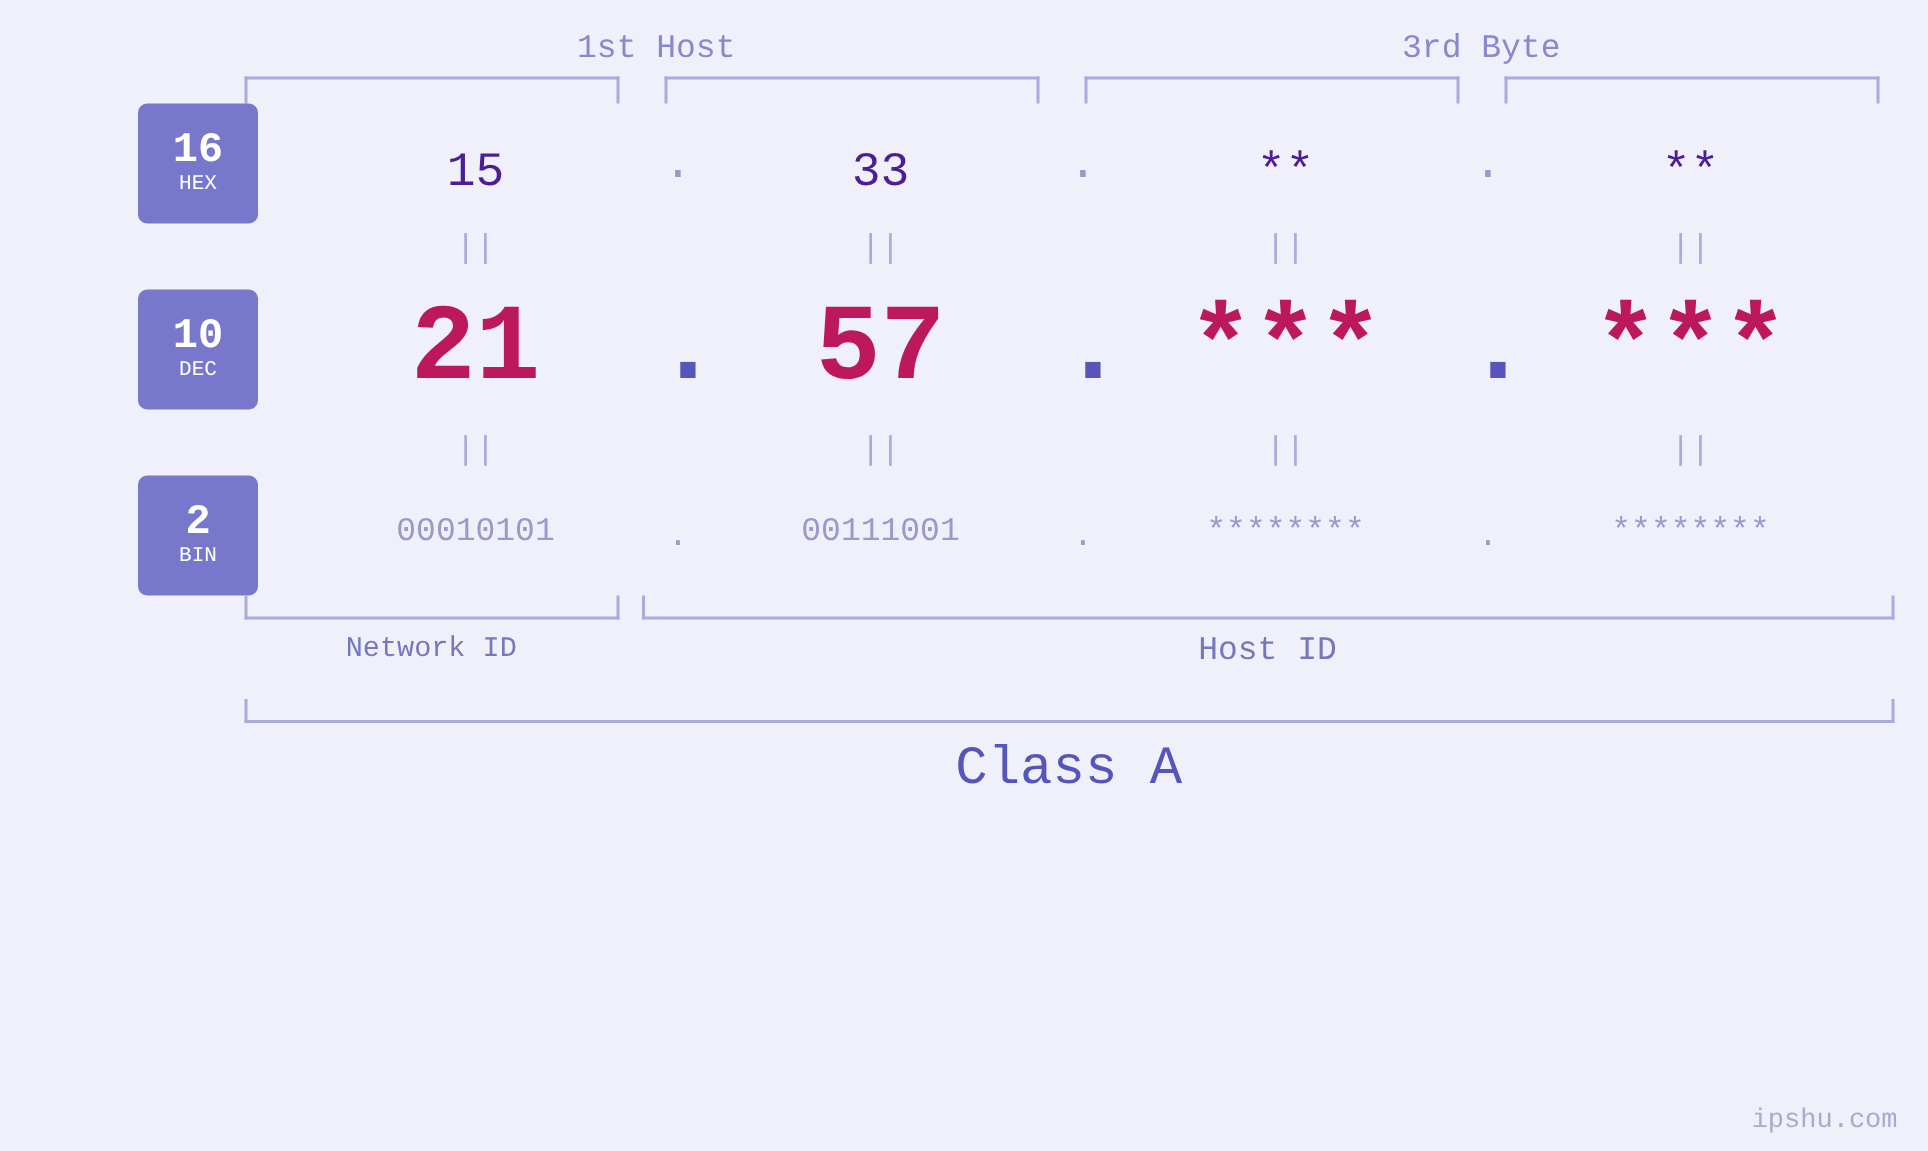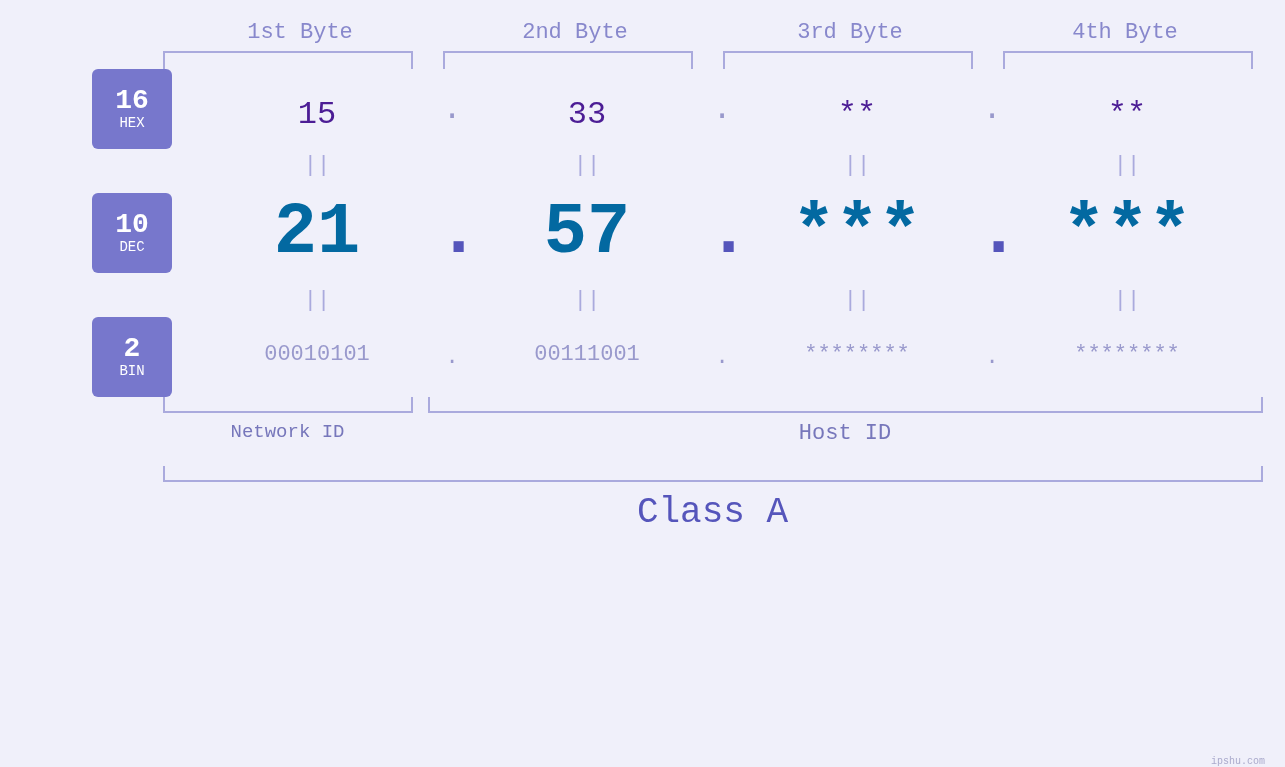--- a/index.html
+++ b/index.html
@@ -121,21 +121,21 @@
       font-family: 'Courier New', Courier, monospace;
       padding: 4px 0;
     }
 
     .sep-row .dot-spacer {
       width: 30px;
     }
 
     
     .dec-row .col {
-      color: #0369a1;
+      color: #be185d;
       font-size: 72px;
       font-weight: bold;
       font-family: 'Courier New', Courier, monospace;
       padding: 10px 0;
       text-align: center;
     }
 
     .dec-row .dot {
       color: #5555bb;
       font-size: 72px;
@@ -227,24 +227,24 @@
     .class-label {
       text-align: center;
       color: #5555bb;
       font-size: 36px;
       font-family: Liberation Mono, monospace;
       margin-top: 10px;
     }
 
     .watermark {
       position: absolute;
-      bottom: 0;
+      bottom: 10px;
       right: 20px;
       color: #aaaacc;
-      font-size: 10px;
+      font-size: 18px;
       font-family: 'Courier New', Courier, monospace;
     }
 
     
     .top-brackets {
       display: flex;
       width: 1100px;
       margin-left: 140px;
       gap: 0px;
     }
@@ -262,24 +262,22 @@
       width: 30px;
       flex-shrink: 0;
     }
   </style>
 </head>
 <body>
 
 <div class="container">
 
   <div class="byte-headers">
-    <div class="byte-header">1st Byte</div>
-    <div class="byte-header">2nd Byte</div>
+    <div class="byte-header">1st Host</div>
     <div class="byte-header">3rd Byte</div>
-    <div class="byte-header">4th Byte</div>
   </div>
 
   <div class="top-brackets" style="margin-top:6px;">
     <div class="top-bracket"></div>
     <div class="top-bracket-gap"></div>
     <div class="top-bracket"></div>
     <div class="top-bracket-gap"></div>
     <div class="top-bracket"></div>
     <div class="top-bracket-gap"></div>
     <div class="top-bracket"></div>

